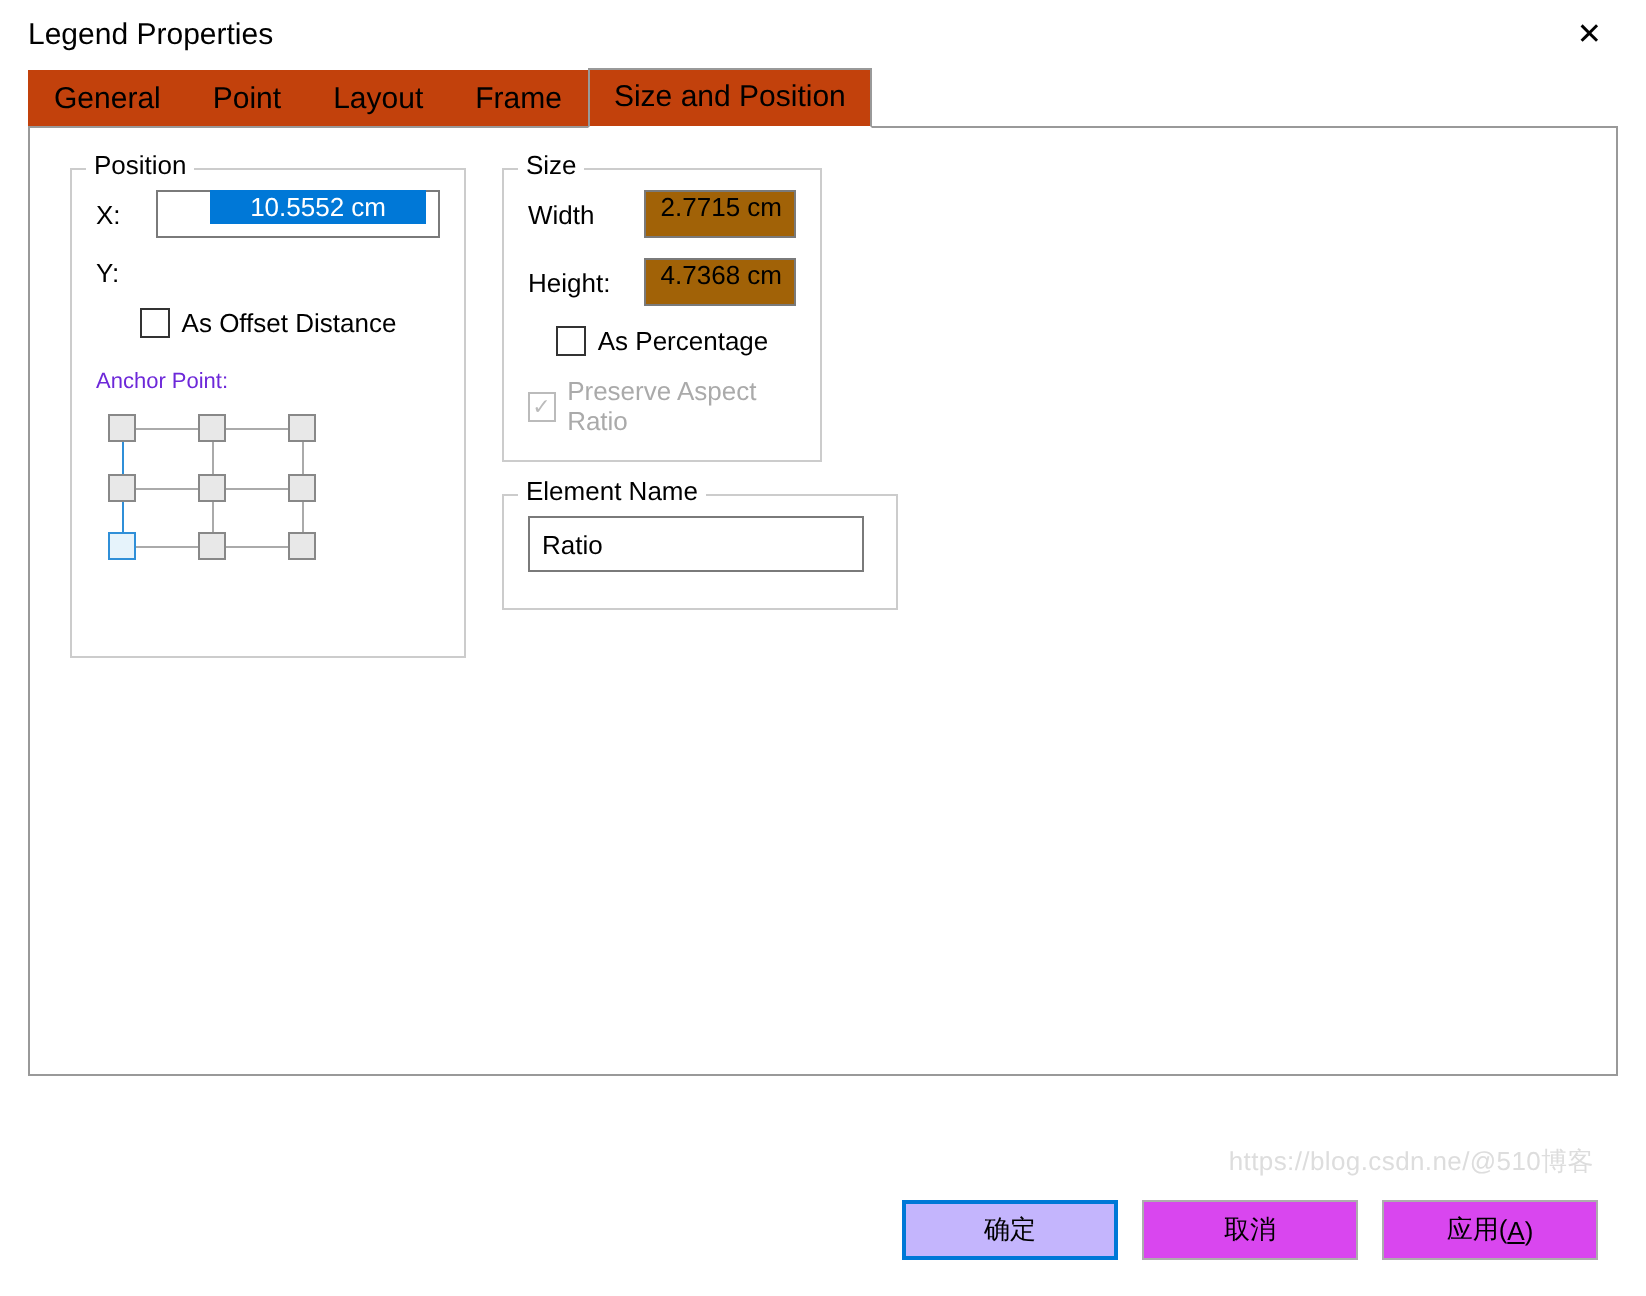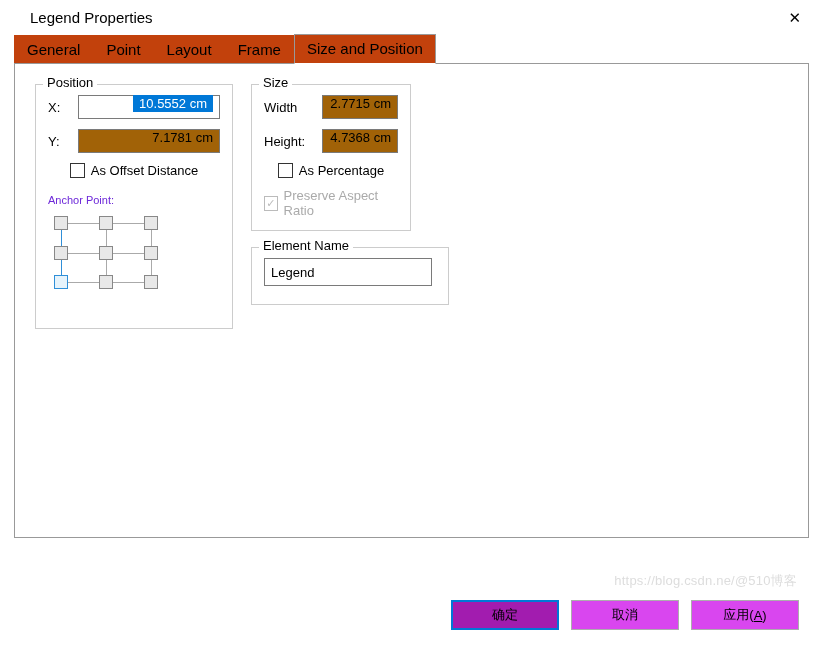--- a/index.html
+++ b/index.html
@@ -1,19 +1,19 @@
 <!DOCTYPE html>
 <html><head>
   <meta charset="utf-8">
   <style>
     * { box-sizing: border-box; font-family: 'Segoe UI', Tahoma, sans-serif; }
     body { margin: 0; background: #fff; width: 823px; height: 648px; }
     .window { width: 823px; height: 648px; display: flex; flex-direction: column; }
     .titlebar { display: flex; align-items: center; justify-content: space-between; padding: 8px 14px 6px 14px; }
-    .title { font-size: 15px; color: #000; margin-left: 16px; }
+    .title { font-size: 15px; color: #000; }
     .close-x { font-size: 15px; color: #000; cursor: pointer; padding: 2px 8px; line-height: 1; font-family: Arial; }
     .content { flex: 1; padding: 0 14px 0 14px; }
     .tabs { display: flex; align-items: flex-end; }
     .tab { padding: 5px 12px 6px 12px; font-size: 15px; color: #000; cursor: pointer; border: 1px solid transparent; border-bottom: none; position: relative; top: 1px; background: #c2410c; }
     .tab.active { border: 1px solid #999; border-bottom: 1px solid #fff; z-index: 2; }
     .tab-panel { border: 1px solid #999; padding: 20px; height: 475px; position: relative; }
     .columns { display: flex; gap: 18px; align-items: flex-start; }
     .col { display: flex; flex-direction: column; gap: 16px; }
     .fieldset { border: 1px solid #ccc; padding: 10px 12px 12px 12px; position: relative; }
     .fieldset-legend { position: absolute; top: -10px; left: 7px; background: #fff; padding: 0 4px; font-size: 13px; color: #000; }
@@ -21,37 +21,37 @@
     .fs-size { width: 160px; min-height: 133px; }
     .fs-element-name { width: 198px; min-height: 58px; }
     .row { display: flex; align-items: center; gap: 8px; margin-bottom: 10px; }
     .row-label { font-size: 13px; color: #000; }
     .w-x { width: 22px; }
     .w-y { width: 22px; }
     .w-width { width: 50px; }
     .w-height { width: 50px; }
     .input-box { border: 1px solid #7a7a7a; height: 24px; font-size: 13px; padding: 0 6px; text-align: right; background: #a16207; color: #000; flex: 1; }
     .input-box.selected { background: #fff; }
-    .input-box.selected .sel { background: #0078d7; color: #fff; padding: 1px 6px; }
+    .input-box.selected .sel { background: #0078d7; color: #fff; padding: 1px 20px; }
     .check-row { display: flex; align-items: center; gap: 6px; margin-top: 2px; justify-content: center; }
     .checkbox { width: 15px; height: 15px; border: 1px solid #333; background: #fff; display: inline-flex; align-items: center; justify-content: center; font-size: 11px; cursor: pointer; }
     .checkbox.disabled { border-color: #bbb; color: #bbb; cursor: default; }
     .check-label { font-size: 13px; color: #000; }
     .check-label.disabled { color: #aaa; }
     .anchor-label { font-size: 11px; color: #6d28d9; margin-top: 16px; margin-bottom: 10px; }
     .anchor-grid { width: 105px; height: 74px; position: relative; margin-left: 6px; }
     .anchor-line-h { position: absolute; height: 1px; background: #aaa; left: 8px; right: 8px; }
     .anchor-line-v { position: absolute; width: 1px; background: #aaa; top: 8px; bottom: 8px; }
     .anchor-handle { position: absolute; width: 14px; height: 14px; border: 1px solid #888; background: #e8e8e8; cursor: pointer; }
     .anchor-handle.selected { border: 1px solid #2f8fd8; background: #e6f3fb; }
     .anchor-line-sel { background: #2f8fd8 !important; }
     .element-name-input { border: 1px solid #7a7a7a; height: 28px; width: 168px; font-size: 13px; padding: 2px 6px; background: #fff; color: #000; text-align: left; display: flex; align-items: center; }
     .button-bar { display: flex; justify-content: flex-end; gap: 12px; padding: 14px 24px 18px 0; }
     .btn { width: 108px; height: 30px; border: 1px solid #adadad; background: #d946ef; font-size: 13px; cursor: pointer; display: inline-flex; align-items: center; justify-content: center; }
-    .btn.primary { border: 2px solid #0078d7; background: #a21caf; }
+    .btn.primary { border: 2px solid #0078d7; background: #c4b5fd; }
     .watermark { position: absolute; right: 26px; bottom: 58px; font-size: 13px; color: #ddd; pointer-events: none; letter-spacing: 0.2px; }
     .apply-underline { text-decoration: underline; }
   </style>
 </head>
 <body>
 
 <div class="window">
   <div class="titlebar">
     <div class="title">Legend Properties</div>
     <div class="close-x">✕</div>
@@ -70,21 +70,20 @@
       <div class="columns">
         <div class="col">
           <div class="fieldset fs-position">
             <div class="fieldset-legend">Position</div>
             <div class="row">
               <div class="row-label w-x">X:</div>
               <div class="input-box selected"><span class="sel">10.5552 cm</span></div>
             </div>
             <div class="row">
               <div class="row-label w-y">Y:</div>
-              <div class="input-box">7.1781 cm</div>
             </div>
             <div class="check-row">
               <span class="checkbox"></span>
               <span class="check-label">As Offset Distance</span>
             </div>
             <div class="anchor-label">Anchor Point:</div>
             <div class="anchor-grid">
               <div class="anchor-line-h" style="top:7px"></div>
               <div class="anchor-line-h" style="top:37px"></div>
               <div class="anchor-line-h" style="top:66px"></div>
@@ -120,21 +119,21 @@
               <span class="check-label">As Percentage</span>
             </div>
             <div class="check-row" style="margin-top:10px">
               <span class="checkbox disabled">✓</span>
               <span class="check-label disabled">Preserve Aspect Ratio</span>
             </div>
           </div>
 
           <div class="fieldset fs-element-name">
             <div class="fieldset-legend">Element Name</div>
-            <div class="element-name-input">Legend</div>
+            <div class="element-name-input">Ratio</div>
           </div>
         </div>
       </div>
     </div>
   </div>
 
   <div class="watermark">https://blog.csdn.ne/@510博客</div>
 
   <div class="button-bar">
     <div class="btn primary">确定</div>

